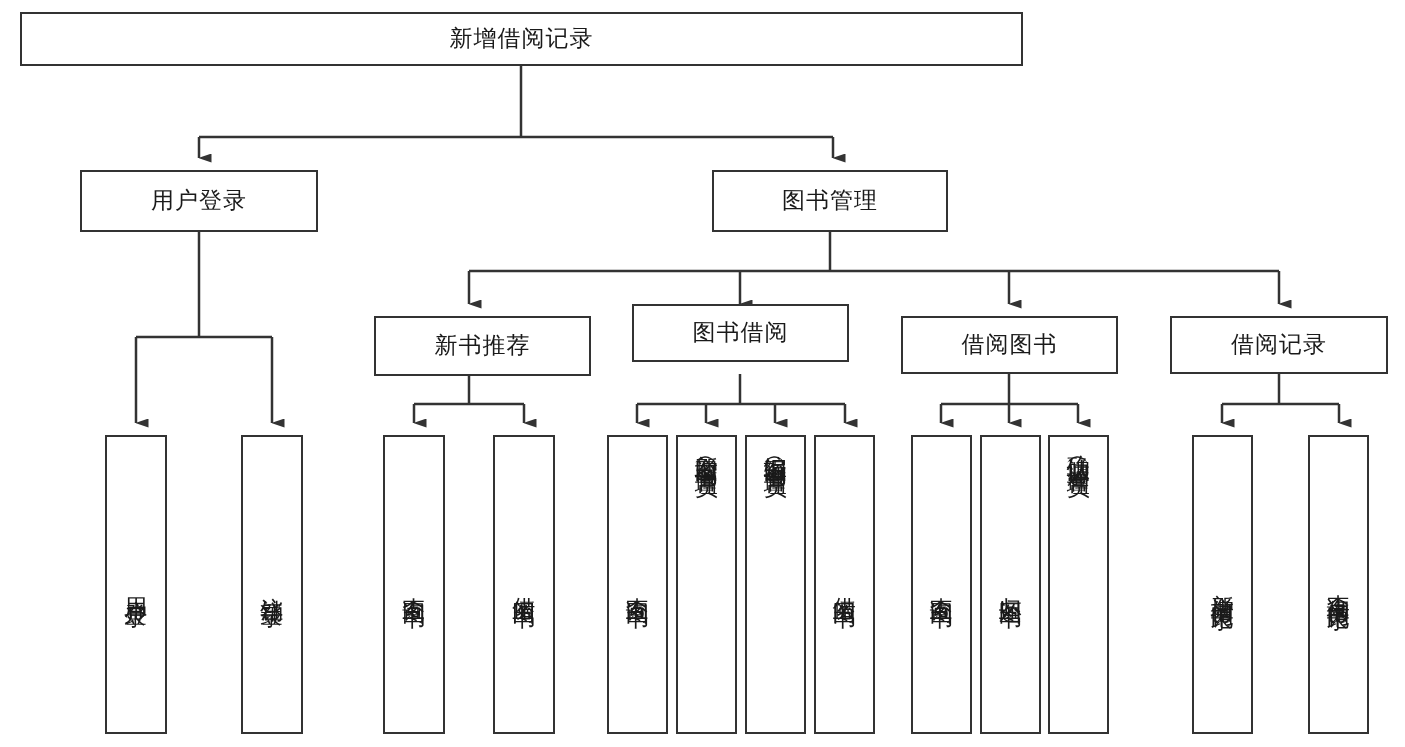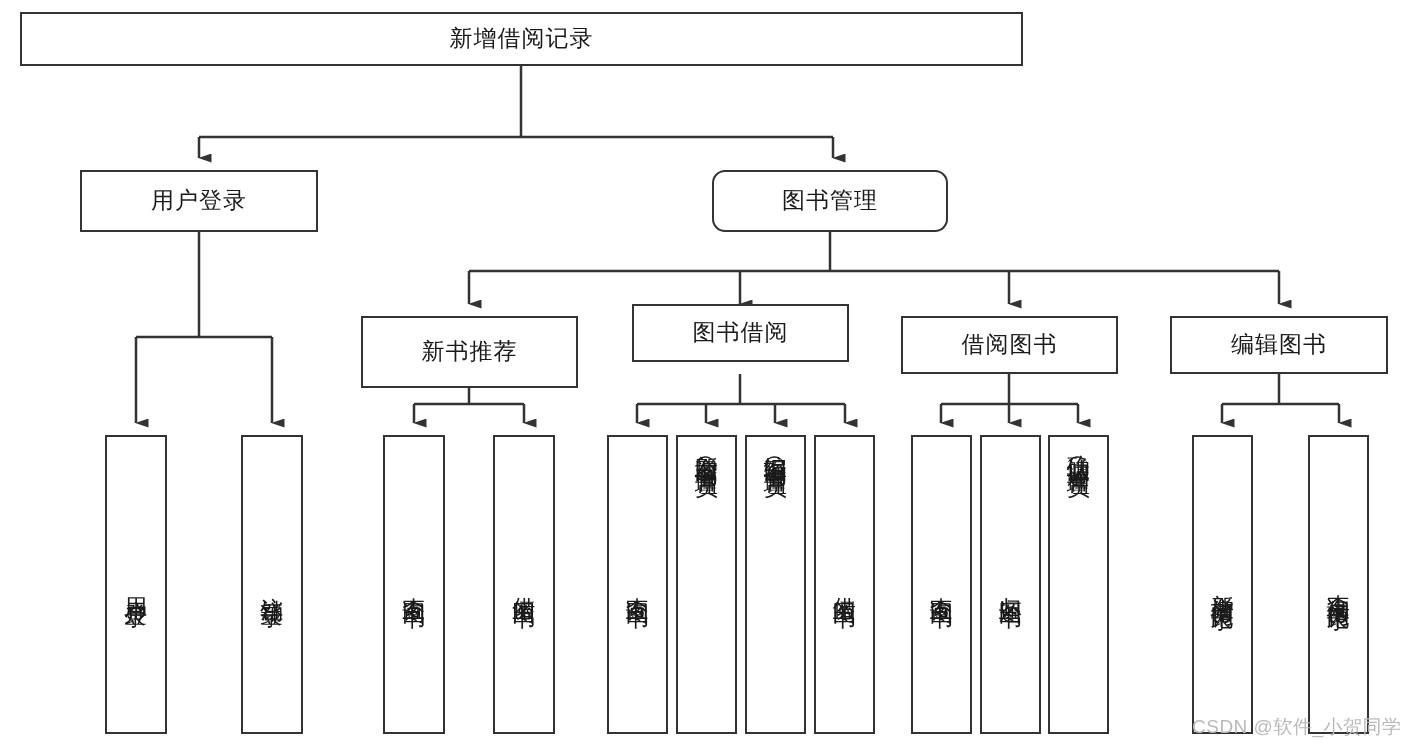--- a/index.html
+++ b/index.html
@@ -123,35 +123,35 @@
     </g>
   </svg>
 
   <div class="node node-h" style="left:20px; top:12px; width:1003px; height:54px;">
     <span>新增借阅记录</span>
   </div>
 
   <div class="node node-h" style="left:80px; top:170px; width:238px; height:62px;">
     <span>用户登录</span>
   </div>
-  <div class="node node-h" style="left:712px; top:170px; width:236px; height:62px;border-radius:13px;">
+  <div class="node node-h" style="left:712px; top:170px; width:236px; height:62px;">
     <span>图书管理</span>
   </div>
 
-  <div class="node node-h" style="left:361px; top:316px; width:217px; height:72px;">
+  <div class="node node-h" style="left:374px; top:316px; width:217px; height:60px;">
     <span>新书推荐</span>
   </div>
   <div class="node node-h" style="left:632px; top:304px; width:217px; height:58px;">
     <span>图书借阅</span>
   </div>
   <div class="node node-h" style="left:901px; top:316px; width:217px; height:58px;">
     <span>借阅图书</span>
   </div>
   <div class="node node-h" style="left:1170px; top:316px; width:218px; height:58px;">
-    <span>编辑图书</span>
+    <span>借阅记录</span>
   </div>
 
   <div class="node node-v center-v" style="left:105px; top:435px; width:62px; height:299px;">
     <span class="vtext">用户登录</span>
   </div>
   <div class="node node-v center-v" style="left:241px; top:435px; width:62px; height:299px;">
     <span class="vtext">注销登录</span>
   </div>
 
   <div class="node node-v center-v" style="left:383px; top:435px; width:62px; height:299px;">
@@ -184,15 +184,14 @@
     <span class="vtext">确认归还（管理员）</span>
   </div>
 
   <div class="node node-v center-v" style="left:1192px; top:435px; width:61px; height:299px;">
     <span class="vtext">新增借阅记录</span>
   </div>
   <div class="node node-v center-v" style="left:1308px; top:435px; width:61px; height:299px;">
     <span class="vtext">查询借阅记录</span>
   </div>
 
-  <div class="watermark" style="left:1192px; top:714px;">CSDN @软件_小贺同学</div>
 
 </div>
 
 </body></html>

